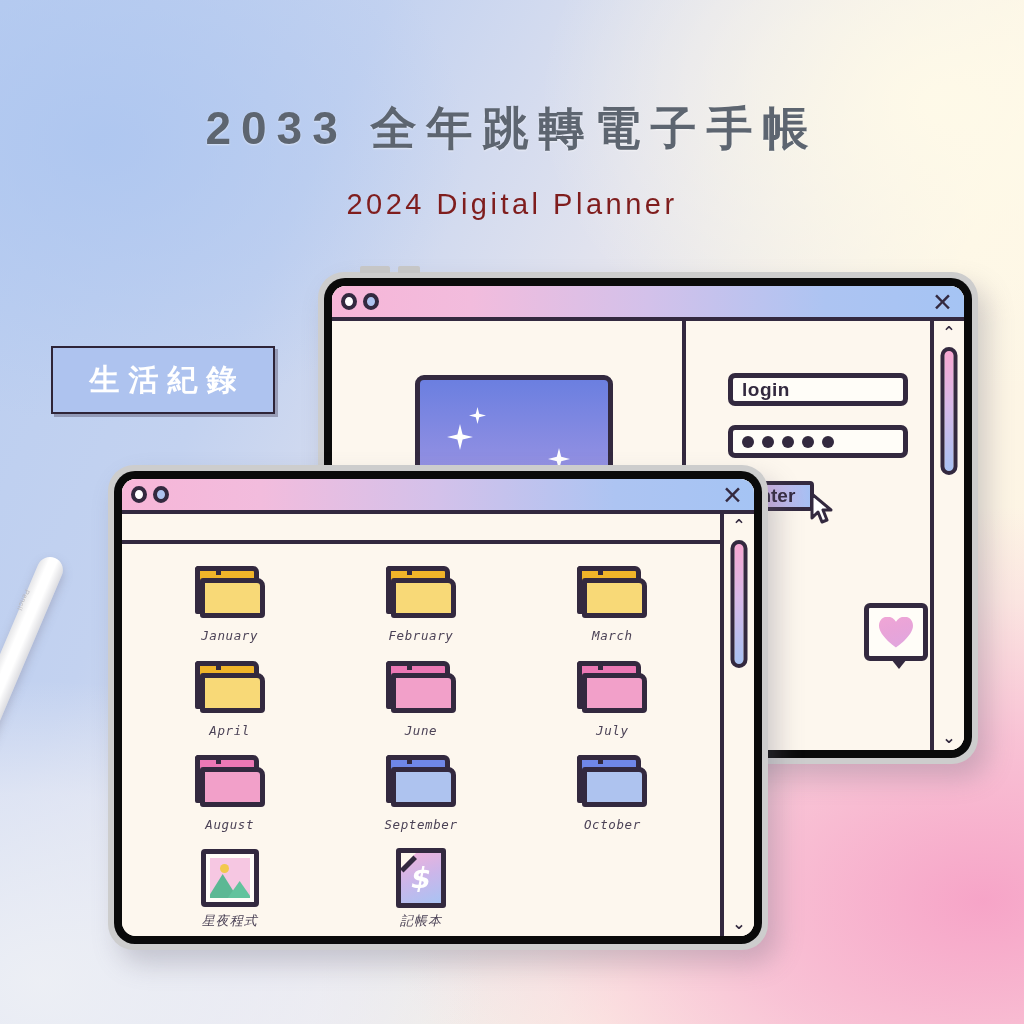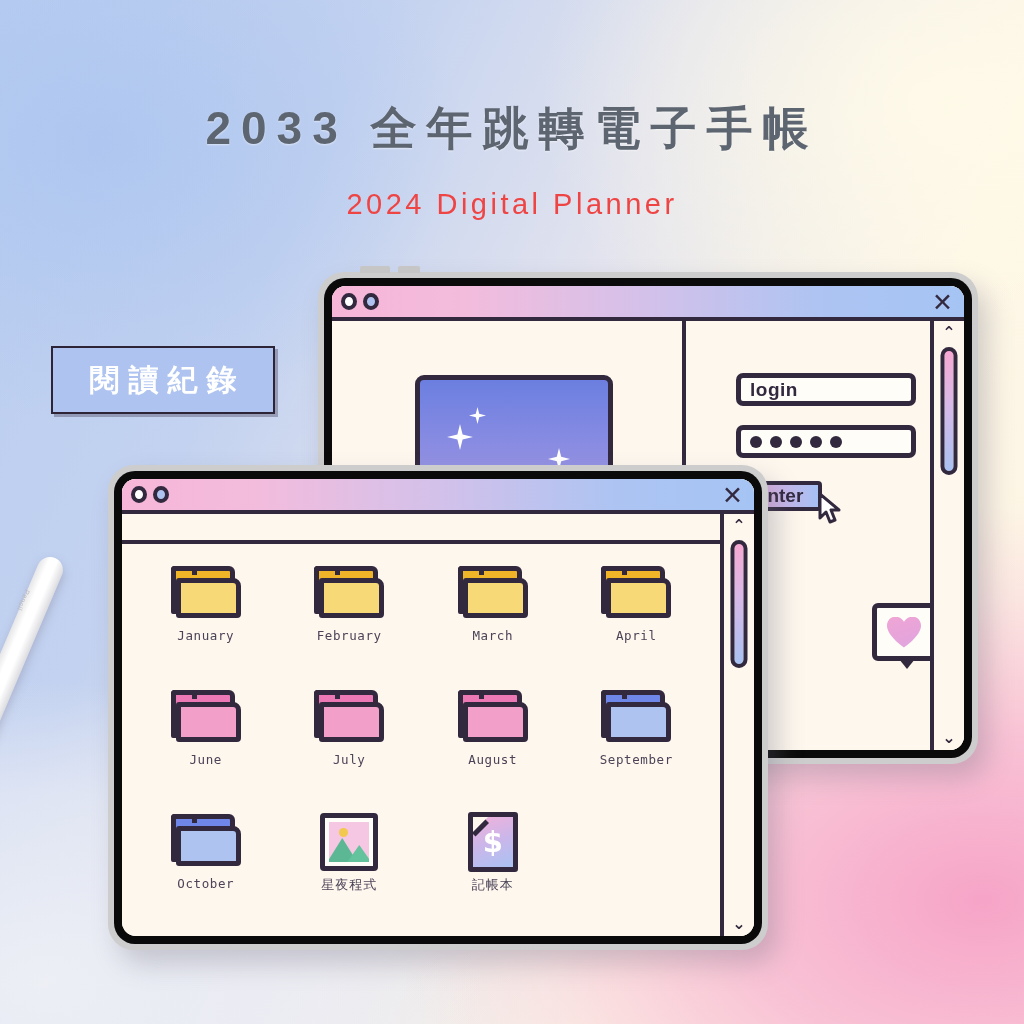--- a/index.html
+++ b/index.html
@@ -22,21 +22,21 @@
     background:radial-gradient(ellipse 560px 420px at 92% 10%, rgba(255,250,232,.95) 0%, rgba(255,255,255,0) 72%);}
 
   
   .title{
     position:absolute;left:0;right:0;top:98px;text-align:center;
     font-size:46px;letter-spacing:10px;color:#5d6570;font-weight:700;
     text-shadow:0 1px 2px rgba(255,255,255,.5);
   }
   .subtitle{
     position:absolute;left:0;right:0;top:188px;text-align:center;
-    font-size:29px;letter-spacing:3.5px;color:#ef4444;font-weight:400;
+    font-size:29px;letter-spacing:3.5px;color:#7f1d1d;font-weight:400;
   }
 
   
   .badge{
     position:absolute;left:51px;top:346px;width:220px;height:64px;
     background:#aec3ef;border:2px solid #2e2438;
     box-shadow:3px 3px 0 rgba(60,52,76,.35);
     display:flex;align-items:center;justify-content:center;
     color:#ffffff;font-size:30px;letter-spacing:9px;font-weight:700;
     text-indent:9px;
@@ -74,21 +74,21 @@
   
   .scrollbar{width:34px;flex:0 0 34px;border-left:4px solid #33293f;background:#fdf7ee;
     display:flex;flex-direction:column;align-items:center;justify-content:space-between;
     padding:4px 0;box-sizing:border-box;position:relative;}
   .chev{font-size:16px;color:#33293f;font-weight:700;line-height:1;font-family:"DejaVu Sans",sans-serif;}
   .thumb{position:absolute;left:50%;transform:translateX(-50%);top:26px;
     width:17px;height:128px;border-radius:9px;border:4px solid #33293f;box-sizing:border-box;
     background:linear-gradient(180deg,#f7a8d2 0%,#d8b9e8 45%,#a8c2f2 100%);}
 
   
-  .split{display:flex;flex:1;min-height:0;gap:8px;}
+  .split{display:flex;flex:1;min-height:0;}
   .leftpane{flex:0 0 350px;border-right:4px solid #33293f;position:relative;}
   .rightpane{flex:1;position:relative;}
 
   .starpanel{position:absolute;left:83px;top:54px;width:198px;height:132px;
     border:5px solid #33293f;border-radius:9px;box-sizing:border-box;
     background:linear-gradient(180deg,#6b7fe0 0%,#8e8ee2 62%,#a59ae4 100%);overflow:hidden;}
   .spark{position:absolute;background:#fff;
     clip-path:polygon(50% 0%,60% 40%,100% 50%,60% 60%,50% 100%,40% 60%,0% 50%,40% 40%);}
 
   .field{position:absolute;height:33px;border:5px solid #33293f;border-radius:7px;
@@ -107,22 +107,22 @@
   .heartbubble{position:absolute;width:64px;height:58px;border:5px solid #33293f;border-radius:6px;
     box-sizing:border-box;background:#fffdf8;display:flex;align-items:center;justify-content:center;}
   .heartbubble:after{content:"";position:absolute;bottom:-13px;left:22px;width:0;height:0;
     border-left:8px solid transparent;border-right:8px solid transparent;border-top:10px solid #33293f;}
 
   .heartshape{width:34px;height:31px;position:relative;
     background:linear-gradient(160deg,#f0a6d6 0%,#e9a4d8 40%,#dfa6e0 100%);
     clip-path:path("M17 31 C17 31 0 19.5 0 9.3 C0 3.9 4 0 8.6 0 C12 0 15.3 2.2 17 5.3 C18.7 2.2 22 0 25.4 0 C30 0 34 3.9 34 9.3 C34 19.5 17 31 17 31 Z");}
 
   
-  .grid{flex:1;display:grid;grid-template-columns:repeat(4,1fr);grid-template-rows:repeat(3,1fr);
-    padding:14px 12px 6px 12px;box-sizing:border-box;}
+  .grid{flex:1;display:grid;grid-template-columns:repeat(3,1fr);grid-template-rows:repeat(3,1fr);
+    padding:14px 12px 6px 12px;box-sizing:border-box;font-style:italic;}
   .cell{display:flex;flex-direction:column;align-items:center;justify-content:flex-start;padding-top:8px;}
   .ficon{width:74px;height:56px;position:relative;}
   .flabel{margin-top:6px;font-size:12.5px;color:#4c4357;letter-spacing:.6px;
     font-family:"DejaVu Sans Mono","Liberation Mono",monospace;white-space:nowrap;}
   .flabel.cjk{font-family:"DejaVu Sans","Liberation Sans",sans-serif;font-size:13px;letter-spacing:1px;}
 
   
   .fback{position:absolute;left:2px;top:0;width:64px;height:48px;border:5px solid #33293f;
     border-radius:4px 6px 2px 2px;box-sizing:border-box;}
   .fback:before{content:"";position:absolute;left:-5px;top:-5px;width:26px;height:9px;
@@ -160,21 +160,21 @@
 <div id="bg">
   <div class="g1"></div>
   <div class="g2"></div>
   <div class="g3"></div>
   <div class="g4"></div>
   <div class="g5"></div>
 </div>
 
 <div class="title">2033 全年跳轉電子手帳</div>
 <div class="subtitle">2024 Digital Planner</div>
-<div class="badge">閱讀紀錄</div>
+<div class="badge">生活紀錄</div>
 
 <div class="tablet" id="tabletBack">
   <div class="btn-top" style="left:42px;top:-6px;width:30px;height:7px;"></div>
   <div class="btn-top" style="left:80px;top:-6px;width:22px;height:7px;"></div>
   <div class="screenbezel">
     <div class="screen">
 
       <div class="win">
 
         <div class="titlebar">

